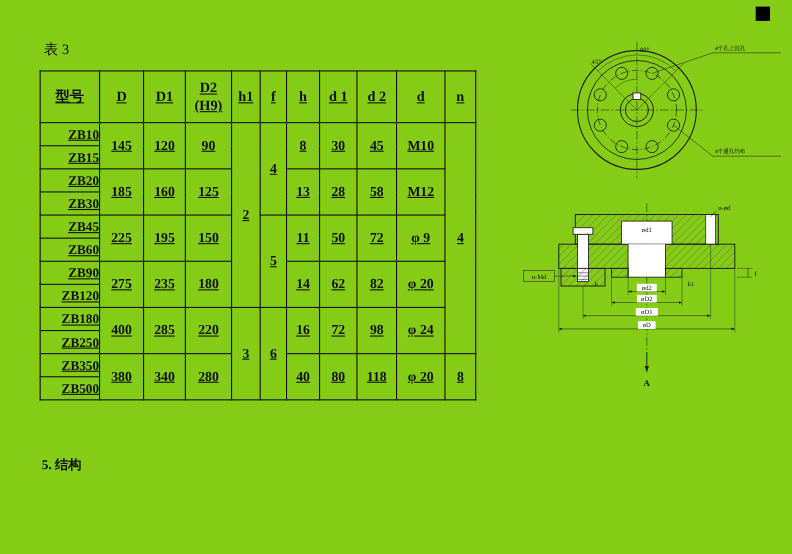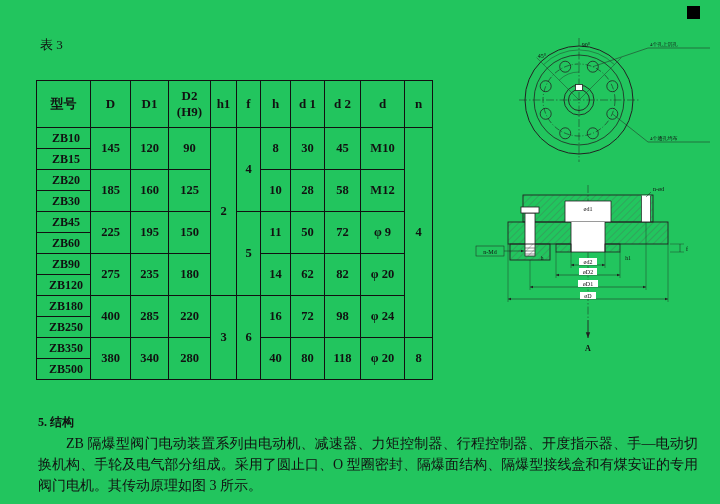--- a/index.html
+++ b/index.html
@@ -1,34 +1,34 @@
 <!DOCTYPE html>
 <html><head>
 <meta charset="utf-8">
 <style>
   html,body { margin:0; padding:0; background:#e8e8e8; }
   .page {
-    position:relative; width:720px; height:504px; background:#22c55e;
+    position:relative; width:720px; height:504px; background:#84cc16;
     font-family:"Liberation Serif", serif; color:#111; overflow:hidden;
     margin:0 auto;
   }
   .corner-mark { position:absolute; left:687px; top:6px; width:13px; height:13px; background:#000; }
   .table-label { position:absolute; left:40px; top:36px; font-size:13px; }
   .dim-table {
-    position:absolute; left:36px; top:80px; border-collapse:collapse; table-layout:fixed;
-    font-family:"Liberation Serif", serif; color:#111;
+    position:absolute; left:36px; top:64px; border-collapse:collapse; table-layout:fixed;
+    font-family:"Liberation Serif", serif; color:#111;text-decoration:underline;
   }
   .dim-table th, .dim-table td {
     border:1px solid #111; text-align:center; vertical-align:middle; padding:0;
     font-weight:bold;
   }
   .dim-table th { font-size:13px; height:46px; line-height:1.25; }
   .dim-table td { font-size:12.5px; }
   .dim-table tbody tr { height:21px; }
-  .dim-table td.model { text-align:center; padding-left:5px; font-size:12px; }
+  .dim-table td.model { text-align:right; padding-left:5px; font-size:12px; }
   .fig-caption { position:absolute; left:552px; top:393px; font-size:13px; }
   .section-heading { position:absolute; left:38px; top:414px; font-size:12px; font-weight:bold; }
   .body-paragraph {
     position:absolute; left:38px; top:433px; width:660px; margin:0;
     font-size:14px; line-height:21px; text-align:justify; text-indent:2em;
   }
   svg.drawing { position:absolute; left:438px; top:20px; }
   svg.drawing text { font-family:"Liberation Serif", serif; fill:#111; }
   .t5 { font-size:5px; }
   .t55 { font-size:5.5px; }
@@ -88,21 +88,21 @@
           <td rowspan="10">4</td>
         </tr>
         <tr>
           <td class="model">ZB15</td>
         </tr>
         <tr>
           <td class="model">ZB20</td>
           <td rowspan="2">185</td>
           <td rowspan="2">160</td>
           <td rowspan="2">125</td>
-          <td rowspan="2">10</td>
+          <td rowspan="2">13</td>
           <td rowspan="2">28</td>
           <td rowspan="2">58</td>
           <td rowspan="2">M12</td>
         </tr>
         <tr>
           <td class="model">ZB30</td>
         </tr>
         <tr>
           <td class="model">ZB45</td>
           <td rowspan="2">225</td>
@@ -267,15 +267,14 @@
     <text class="t6" x="150" y="277.5" text-anchor="middle">øD</text>
     <text class="t55" x="104" y="240" text-anchor="middle">h</text>
     <text class="t55" x="190" y="240" text-anchor="middle">h1</text>
     <text class="t6" x="248" y="231">f</text>
     <text class="t8" x="150" y="331" text-anchor="middle">A</text>
   </svg>
 
 
   <div class="section-heading">5. 结构</div>
 
-  <p class="body-paragraph">ZB 隔爆型阀门电动装置系列由电动机、减速器、力矩控制器、行程控制器、开度指示器、手—电动切换机构、手轮及电气部分组成。采用了圆止口、O 型圈密封、隔爆面结构、隔爆型接线盒和有煤安证的专用阀门电机。其传动原理如图 3 所示。</p>
 
 </div>
 
 </body></html>

